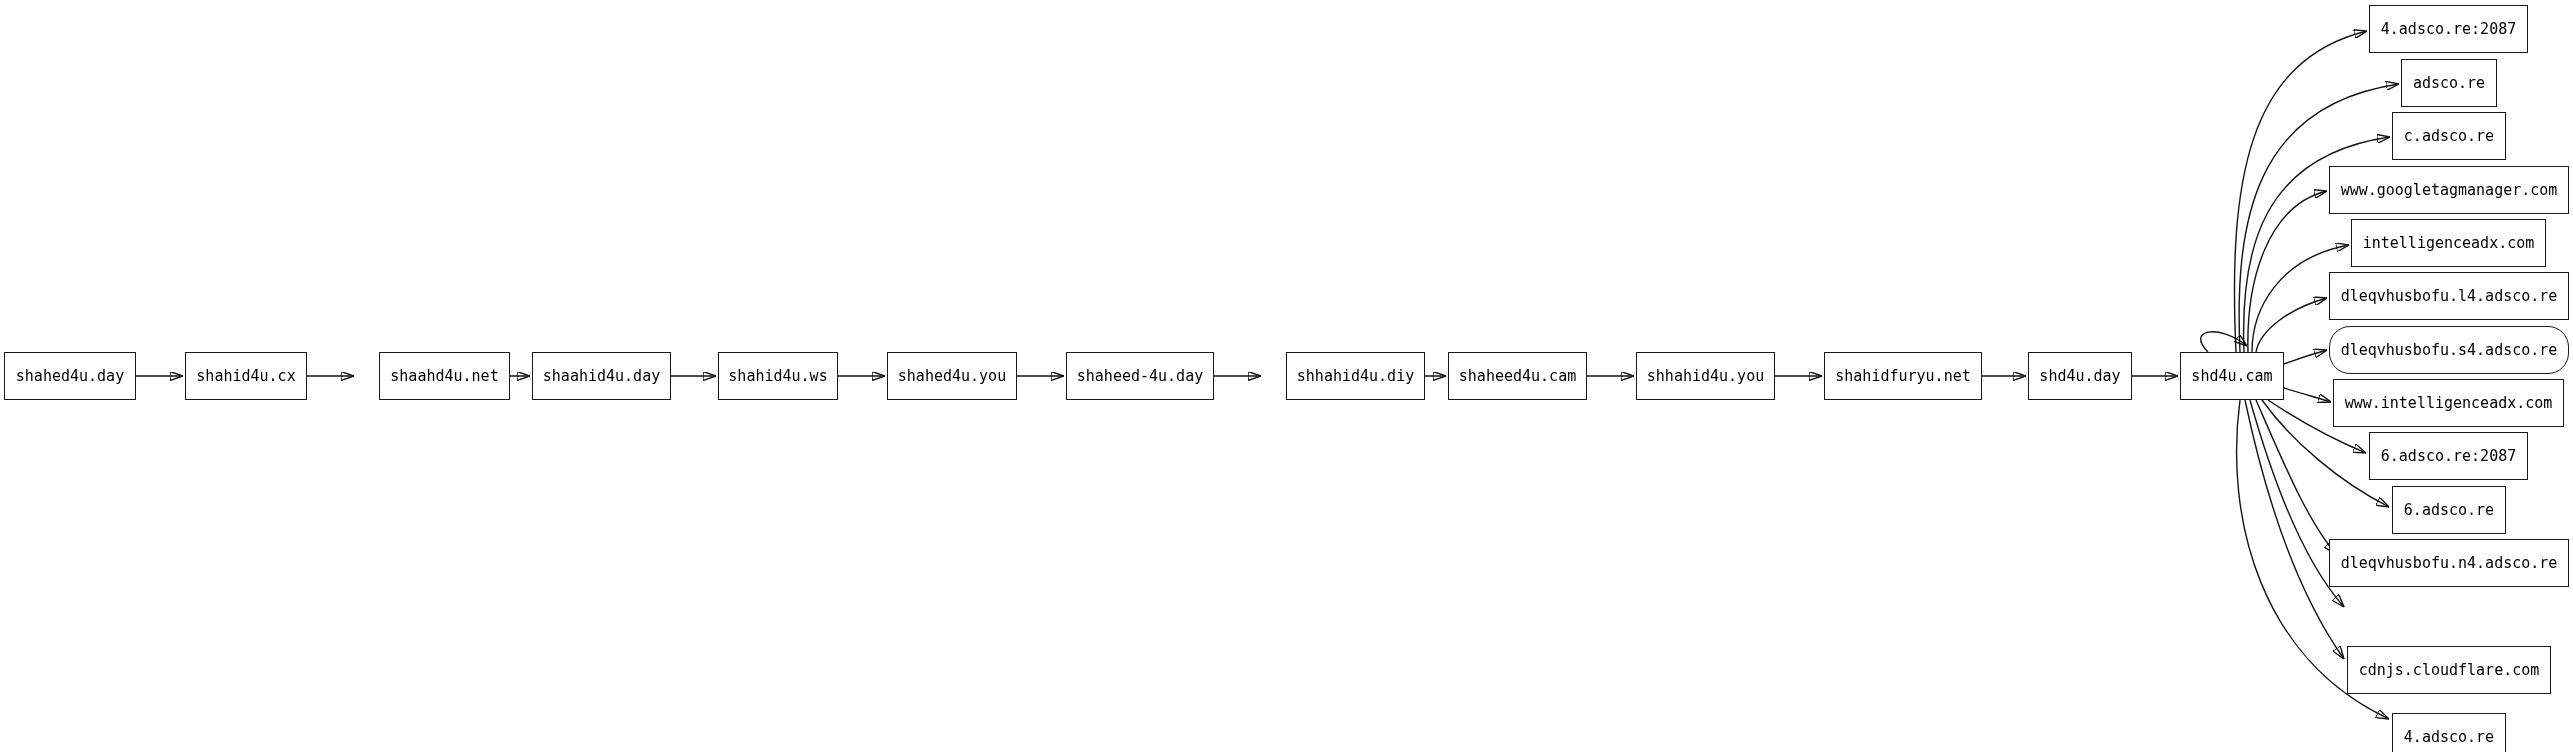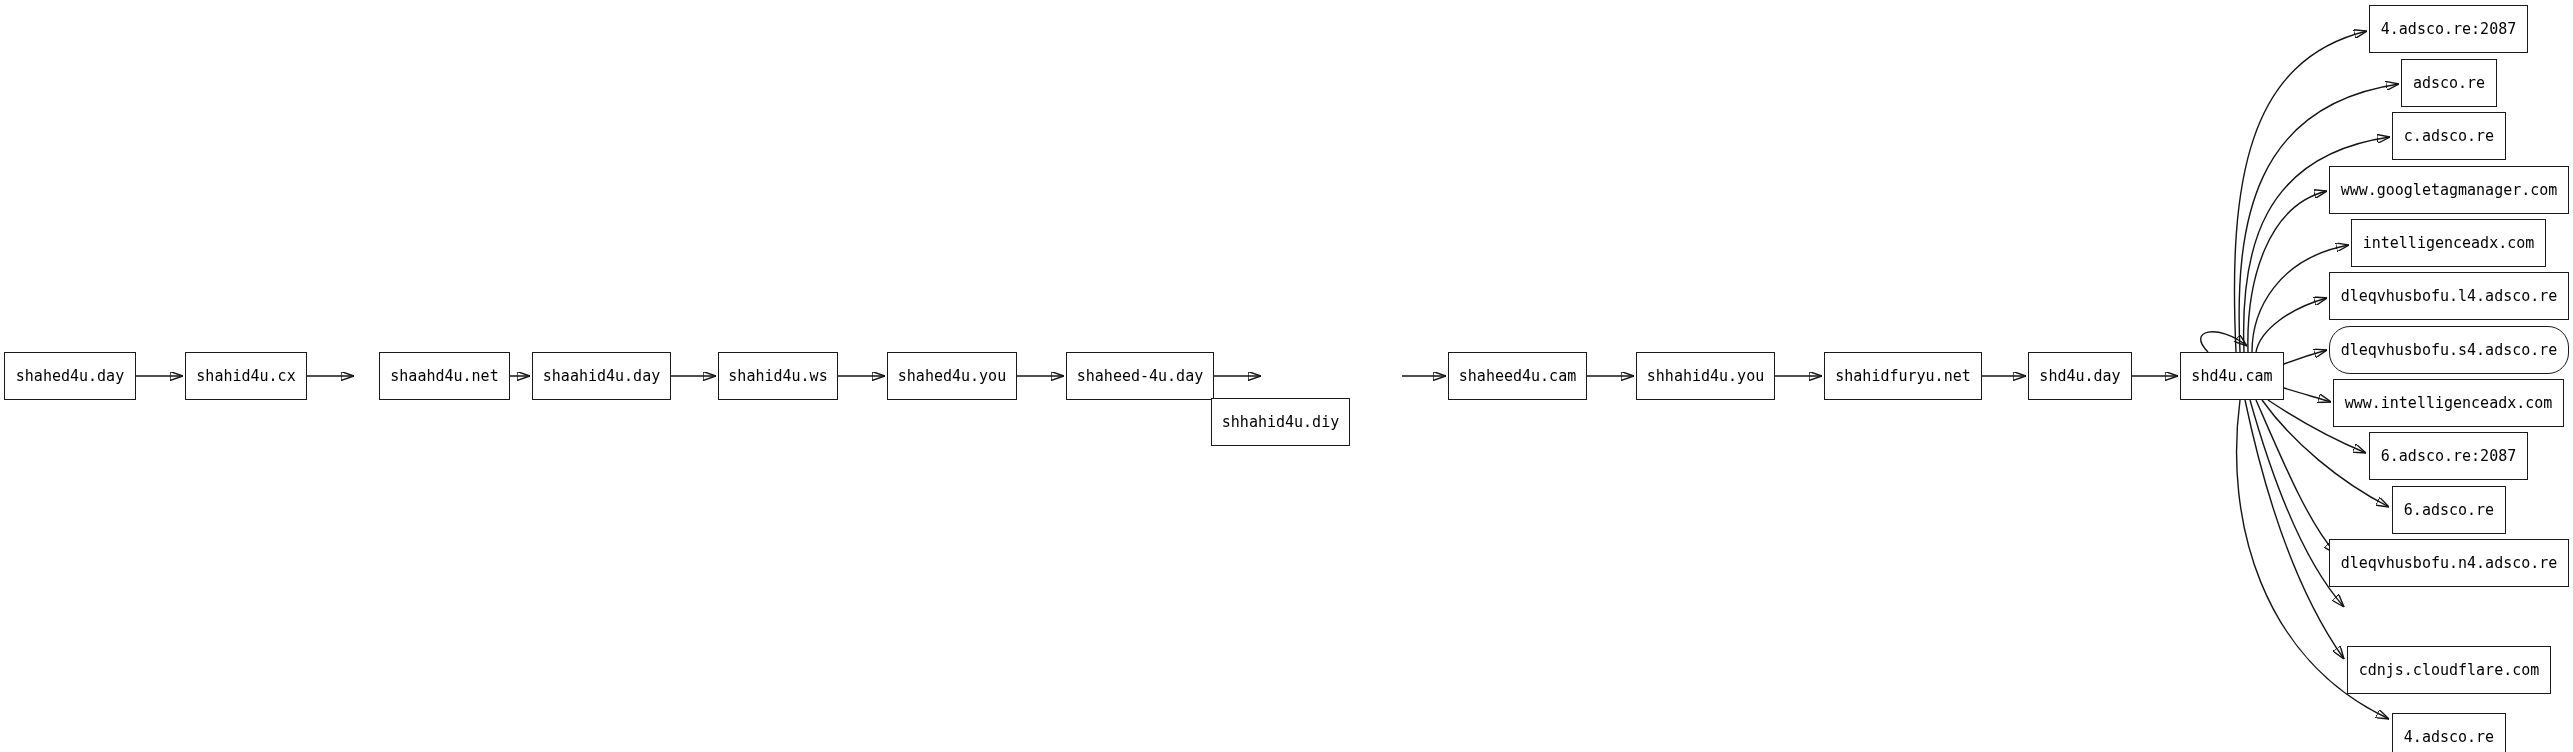--- a/index.html
+++ b/index.html
@@ -77,21 +77,21 @@
     <path d="M2240,400 C2224,520 2262,660 2389,719" marker-end="url(#arrow)"></path>
   </svg>
 
   <div class="node" style="left:4px;    top:352px; width:132px;">shahed4u.day</div>
   <div class="node" style="left:185px;  top:352px; width:122px;text-align:center;">shahid4u.cx</div>
   <div class="node" style="left:356px;  top:352px; width:131px;margin-left:23px;">shaahd4u.net</div>
   <div class="node" style="left:532px;  top:352px; width:139px;">shaahid4u.day</div>
   <div class="node" style="left:718px;  top:352px; width:120px;">shahid4u.ws</div>
   <div class="node" style="left:887px;  top:352px; width:130px;">shahed4u.you</div>
   <div class="node" style="left:1066px; top:352px; width:148px;">shaheed-4u.day</div>
-  <div class="node" style="left:1211px; top:352px; width:139px;margin-top:46px;">shhahid4u.diy</div>
+  <div class="node" style="left:1286px; top:352px; width:139px;">shhahid4u.diy</div>
   <div class="node" style="left:1448px; top:352px; width:139px;">shaheed4u.cam</div>
   <div class="node" style="left:1636px; top:352px; width:139px;">shhahid4u.you</div>
   <div class="node" style="left:1824px; top:352px; width:158px;">shahidfuryu.net</div>
   <div class="node" style="left:2028px; top:352px; width:104px;">shd4u.day</div>
   <div class="node" style="left:2180px; top:352px; width:104px;">shd4u.cam</div>
 
   <div class="node" style="left:2369px; top:5px;   width:159px;">4.adsco.re:2087</div>
   <div class="node" style="left:2401px; top:59px;  width:96px;">adsco.re</div>
   <div class="node" style="left:2392px; top:112px; width:114px;">c.adsco.re</div>
   <div class="node" style="left:2329px; top:166px; width:240px;">www.googletagmanager.com</div>

